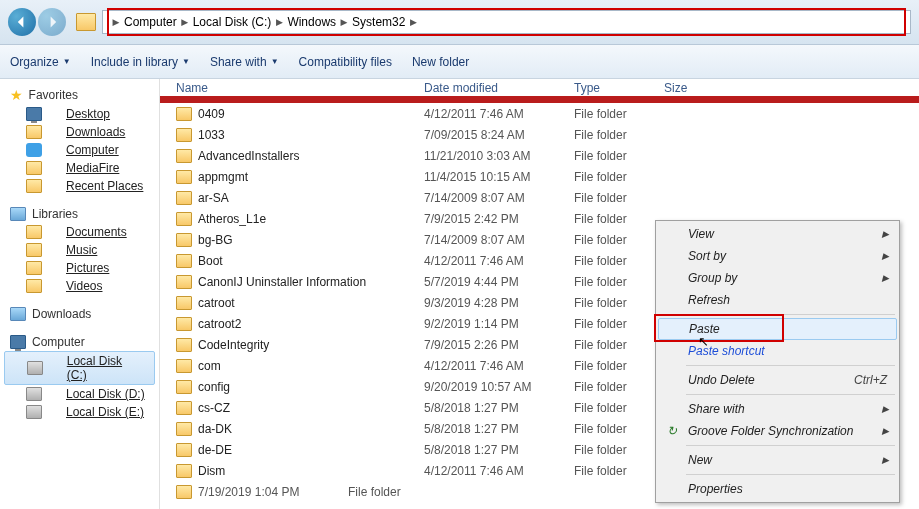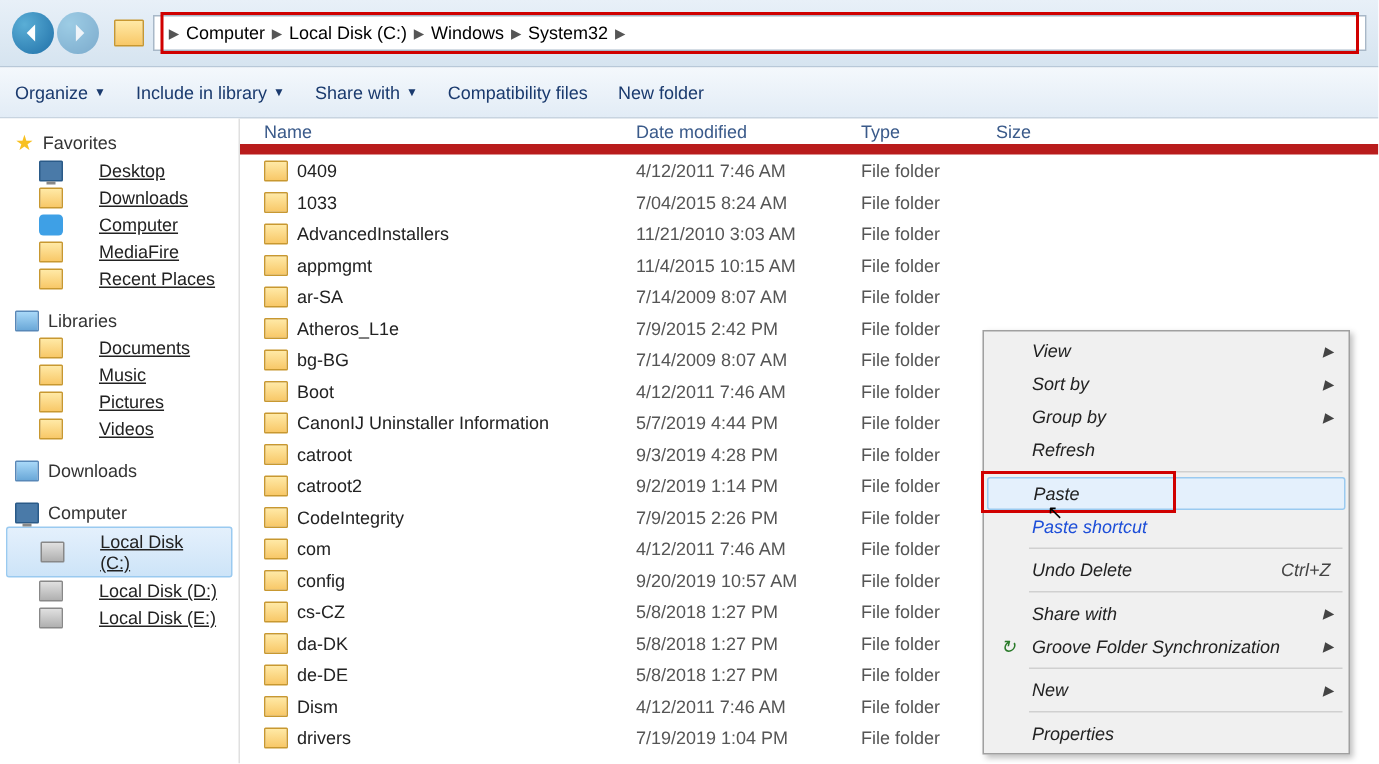--- a/index.html
+++ b/index.html
@@ -209,21 +209,21 @@
     <div class="rows" id="rows">
         <div class="row">
           <span class="fico"></span>
           <span class="c-name">0409</span>
           <span class="c-date">4/12/2011 7:46 AM</span>
           <span class="c-type">File folder</span>
         </div>
         <div class="row">
           <span class="fico"></span>
           <span class="c-name">1033</span>
-          <span class="c-date">7/04/2015 8:24 AM</span>
+          <span class="c-date">7/09/2015 8:24 AM</span>
           <span class="c-type">File folder</span>
         </div>
         <div class="row">
           <span class="fico"></span>
           <span class="c-name">AdvancedInstallers</span>
           <span class="c-date">11/21/2010 3:03 AM</span>
           <span class="c-type">File folder</span>
         </div>
         <div class="row">
           <span class="fico"></span>
@@ -310,21 +310,20 @@
           <span class="c-type">File folder</span>
         </div>
         <div class="row">
           <span class="fico"></span>
           <span class="c-name">Dism</span>
           <span class="c-date">4/12/2011 7:46 AM</span>
           <span class="c-type">File folder</span>
         </div>
         <div class="row">
           <span class="fico"></span>
-          <span class="c-name">drivers</span>
           <span class="c-date">7/19/2019 1:04 PM</span>
           <span class="c-type">File folder</span>
         </div>
       </div>
 
     <div class="wm"><span>ort all</span></div>
     <div class="wm2"><span>Technical Help center</span></div>
   </div>
 </div>
 

